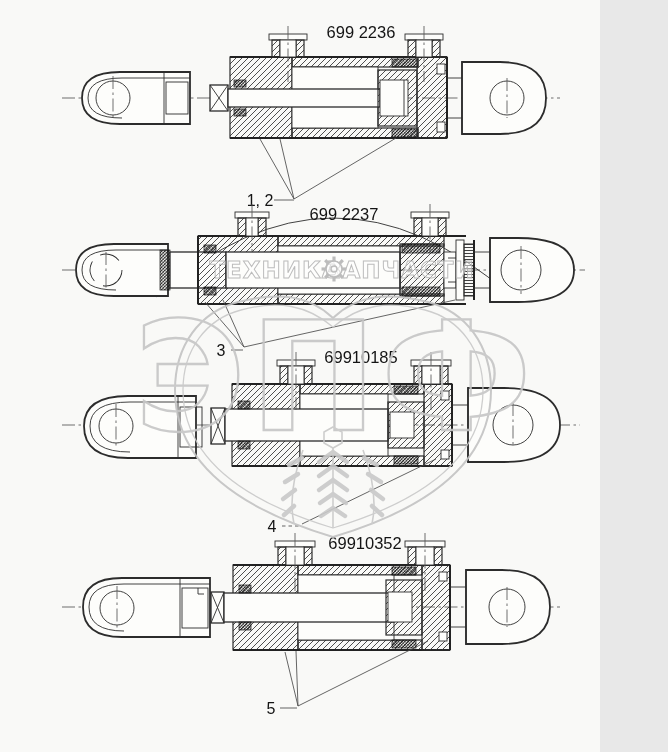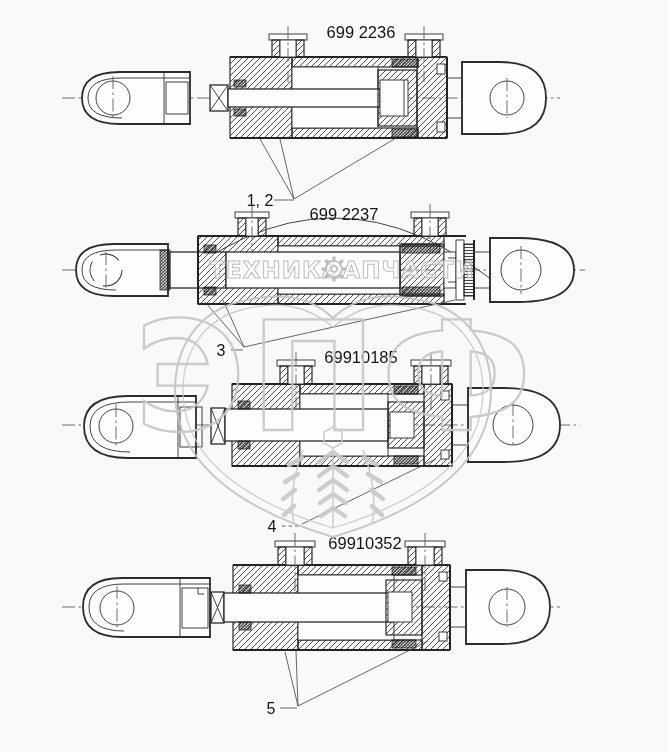--- a/index.html
+++ b/index.html
@@ -1,16 +1,16 @@
 <!DOCTYPE html>
 <html><head>
 <meta charset="utf-8">
 <style>
   html,body{margin:0;padding:0;background:#e8e8e8;}
-  .stage{width:668px;height:752px;background:#f9f9f7;position:relative;overflow:hidden;
+  .stage{width:600px;height:752px;background:#f9f9f7;position:relative;overflow:hidden;
          font-family:"Liberation Sans",sans-serif;}
   svg{display:block;}
   
   .o  {fill:#fdfdfb;stroke:#2c2c2c;stroke-width:1.8;}
   .o2 {fill:#fdfdfb;stroke:#2c2c2c;stroke-width:1.3;}
   .t  {fill:none;stroke:#2c2c2c;stroke-width:0.9;}
   .b  {fill:none;stroke:#222;stroke-width:2;}
   .h  {fill:url(#h45);stroke:#2c2c2c;stroke-width:1.2;}
   .s  {fill:url(#hX);stroke:#111;stroke-width:0.7;}
   .w  {fill:#fdfdfb;stroke:#2c2c2c;stroke-width:0.9;}

